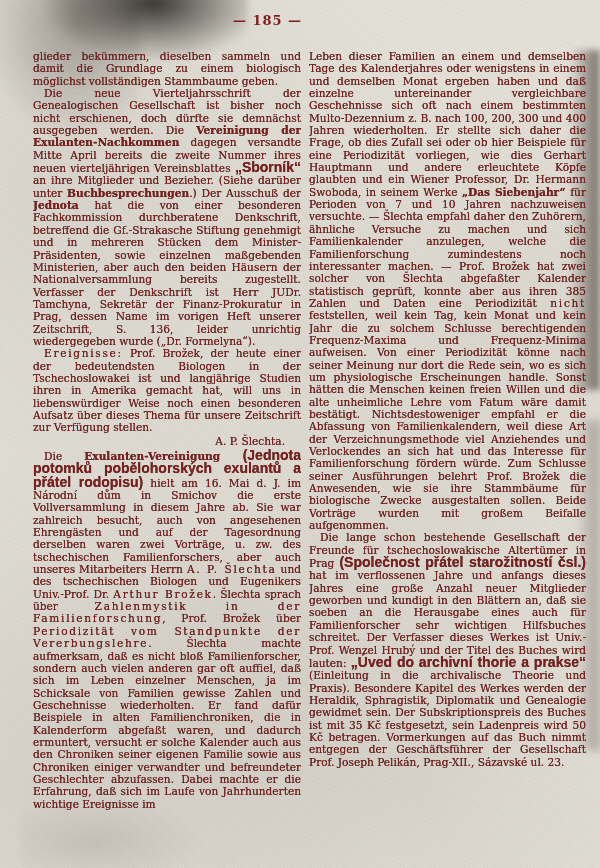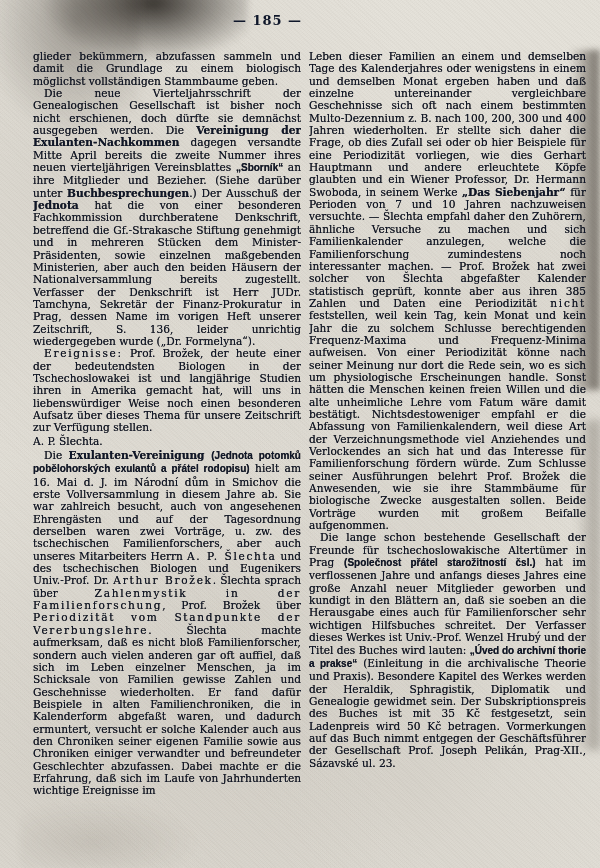--- a/index.html
+++ b/index.html
@@ -1,17 +1,17 @@
 <!DOCTYPE html>
 <html lang="de"><head>
 <meta charset="utf-8">
 <style>
   html,body{margin:0;padding:0;background:#555;}
   .page{position:relative;width:600px;height:868px;background:#e5e2da;overflow:hidden;
-        font-family:"DejaVu Serif", serif;color:#0f172a;}
+        font-family:"DejaVu Serif", serif;color:#7f1d1d;}
   .grain{position:absolute;inset:0;pointer-events:none;
     background-image:
       radial-gradient(circle at 12% 22%, rgba(110,100,88,.10), transparent 42%),
       radial-gradient(circle at 82% 38%, rgba(110,100,88,.09), transparent 40%),
       radial-gradient(circle at 40% 70%, rgba(110,100,88,.08), transparent 45%),
       radial-gradient(circle at 68% 90%, rgba(110,100,88,.10), transparent 38%),
       radial-gradient(circle at 8% 92%, rgba(110,100,88,.12), transparent 35%),
       repeating-linear-gradient(45deg, rgba(60,50,40,.025) 0 1px, transparent 1px 3px),
       repeating-linear-gradient(-37deg, rgba(60,50,40,.02) 0 1px, transparent 1px 2px);}
   .smudge-tl{position:absolute;left:38px;top:-30px;width:210px;height:95px;
@@ -31,40 +31,40 @@
     filter:blur(3px);}
   .pageno{position:absolute;top:13px;left:200px;width:135px;text-align:center;
     font-size:13px;font-weight:bold;letter-spacing:1px;}
   .col{position:absolute;top:50px;height:798px;overflow:hidden;
     font-size:10.6px;line-height:12.35px;text-align:justify;
     text-shadow:0 0 .4px rgba(38,31,22,.85);hyphens:auto;}
   .col-left{left:33px;width:268px;}
   .col-right{left:309px;width:277px;}
   p.para{margin:0;}
   p.indent{text-indent:11px;}
-  p.sig{text-align:left;padding-right:16px;margin:1px 0 2px 0;}
-  .lead{font-family:"Liberation Sans", sans-serif;font-weight:bold;font-size:10px;}
+  p.sig{text-align:right;padding-right:16px;margin:1px 0 2px 0;}
+  .lead{font-family:"Liberation Sans", sans-serif;font-weight:bold;font-size:14px;}
   .b{font-weight:bold;}
   .sp{letter-spacing:1.7px;}
 </style>
 </head>
 <body>
 
 <div class="page">
   <div class="grain"></div>
   <div class="smudge-tl"></div>
   <div class="smudge-tl2"></div>
   <div class="smudge-right"></div>
   <div class="smudge-right2"></div>
   <div class="smudge-bottom"></div>
 
   <div class="pageno">— 185 —</div>
 
   <div class="col col-left" id="col-left">
-      <p class="para"><span>glieder bekümmern, abzufassen sammeln und damit die Grundlage zu einem biologisch möglichst vollständigen Stammbaume geben.</span></p>
+      <p class="para"><span>glieder bekümmern, dieselben sammeln und damit die Grundlage zu einem biologisch möglichst vollständigen Stammbaume geben.</span></p>
       <p class="para indent"><span>Die neue Vierteljahrsschrift der Genealogischen Gesellschaft ist bisher noch nicht erschienen, doch dürfte sie demnächst ausgegeben werden. Die </span><span class="b">Vereinigung der Exulanten-Nachkommen</span><span> dagegen versandte Mitte April bereits die zweite Nummer ihres neuen vierteljährigen Vereinsblattes </span><span class="lead">„Sborník“</span><span> an ihre Mitglieder und Bezieher. (Siehe darüber unter </span><span class="b">Buchbesprechungen</span><span>.) Der Ausschuß der </span><span class="b">Jednota</span><span> hat die von einer besonderen Fachkommission durchberatene Denkschrift, betreffend die Gf.-Strakasche Stiftung genehmigt und in mehreren Stücken dem Minister-Präsidenten, sowie einzelnen maßgebenden Ministerien, aber auch den beiden Häusern der Nationalversammlung bereits zugestellt. Verfasser der Denkschrift ist Herr JUDr. Tamchyna, Sekretär der Finanz-Prokuratur in Prag, dessen Name im vorigen Heft unserer Zeitschrift, S. 136, leider unrichtig wiedergegeben wurde („Dr. Formelyna“).</span></p>
       <p class="para indent"><span class="sp">Ereignisse:</span><span> Prof. Brožek, der heute einer der bedeutendsten Biologen in der Tschechoslowakei ist und langjährige Studien ihren in Amerika gemacht hat, will uns in liebenswürdiger Weise noch einen besonderen Aufsatz über dieses Thema für unsere Zeitschrift zur Verfügung stellen.</span></p>
       <p class="para sig"><span>A. P. Šlechta.</span></p>
       <p class="para indent"><span>Die </span><span class="b">Exulanten-Vereinigung </span><span class="lead">(Jednota potomků pobělohorských exulantů a přátel rodopisu)</span><span> hielt am 16. Mai d. J. im Národní dům in Smichov die erste Vollversammlung in diesem Jahre ab. Sie war zahlreich besucht, auch von angesehenen Ehrengästen und auf der Tagesordnung derselben waren zwei Vorträge, u. zw. des tschechischen Familienforschers, aber auch unseres Mitarbeiters Herrn </span><span class="sp">A. P. Šlechta</span><span> und des tschechischen Biologen und Eugenikers Univ.-Prof. Dr. </span><span class="sp">Arthur Brožek</span><span>. Šlechta sprach über </span><span class="sp">Zahlenmystik in der Familienforschung</span><span>, Prof. Brožek über </span><span class="sp">Periodizität vom Standpunkte der Vererbungslehre</span><span>. Šlechta machte aufmerksam, daß es nicht bloß Familienforscher, sondern auch vielen anderen gar oft auffiel, daß sich im Leben einzelner Menschen, ja im Schicksale von Familien gewisse Zahlen und Geschehnisse wiederholten. Er fand dafür Beispiele in alten Familienchroniken, die in Kalenderform abgefaßt waren, und dadurch ermuntert, versucht er solche Kalender auch aus den Chroniken seiner eigenen Familie sowie aus Chroniken einiger verwandter und befreundeter Geschlechter abzufassen. Dabei machte er die Erfahrung, daß sich im Laufe von Jahrhunderten wichtige Ereignisse im</span></p>
     </div>
   <div class="col col-right" id="col-right">
       <p class="para"><span>Leben dieser Familien an einem und demselben Tage des Kalenderjahres oder wenigstens in einem und demselben Monat ergeben haben und daß einzelne untereinander vergleichbare Geschehnisse sich oft nach einem bestimmten Multo-Dezennium z. B. nach 100, 200, 300 und 400 Jahren wiederholten. Er stellte sich daher die Frage, ob dies Zufall sei oder ob hier Beispiele für eine Periodizität vorliegen, wie dies Gerhart Hauptmann und andere erleuchtete Köpfe glaubten und ein Wiener Professor, Dr. Hermann Swoboda, in seinem Werke </span><span class="b">„Das Siebenjahr“</span><span> für Perioden von 7 und 10 Jahren nachzuweisen versuchte. — Šlechta empfahl daher den Zuhörern, ähnliche Versuche zu machen und sich Familienkalender anzulegen, welche die Familienforschung zumindestens noch interessanter machen. — Prof. Brožek hat zwei solcher von Šlechta abgefaßter Kalender statistisch geprüft, konnte aber aus ihren 385 Zahlen und Daten eine Periodizität </span><span class="sp">nicht</span><span> feststellen, weil kein Tag, kein Monat und kein Jahr die zu solchem Schlusse berechtigenden Frequenz-Maxima und Frequenz-Minima aufweisen. Von einer Periodizität könne nach seiner Meinung nur dort die Rede sein, wo es sich um physiologische Erscheinungen handle. Sonst hätten die Menschen keinen freien Willen und die alte unheimliche Lehre vom Fatum wäre damit bestätigt. Nichtsdestoweniger empfahl er die Abfassung von Familienkalendern, weil diese Art der Verzeichnungsmethode viel Anziehendes und Verlockendes an sich hat und das Interesse für Familienforschung fördern würde. Zum Schlusse seiner Ausführungen belehrt Prof. Brožek die Anwesenden, wie sie ihre Stammbäume für biologische Zwecke ausgestalten sollen. Beide Vorträge wurden mit großem Beifalle aufgenommen.</span></p>
       <p class="para indent"><span>Die lange schon bestehende Gesellschaft der Freunde für tschechoslowakische Altertümer in Prag </span><span class="lead">(Společnost přátel starožitností čsl.)</span><span> hat im verflossenen Jahre und anfangs dieses Jahres eine große Anzahl neuer Mitglieder geworben und kundigt in den Blättern an, daß sie soeben an die Herausgabe eines auch für Familienforscher sehr wichtigen Hilfsbuches schreitet. Der Verfasser dieses Werkes ist Univ.-Prof. Wenzel Hrubý und der Titel des Buches wird lauten: </span><span class="lead">„Úved do archivní thorie a prakse“</span><span> (Einleitung in die archivalische Theorie und Praxis). Besondere Kapitel des Werkes werden der Heraldik, Sphragistik, Diplomatik und Genealogie gewidmet sein. Der Subskriptionspreis des Buches ist mit 35 Kč festgesetzt, sein Ladenpreis wird 50 Kč betragen. Vormerkungen auf das Buch nimmt entgegen der Geschäftsführer der Gesellschaft Prof. Joseph Pelikán, Prag-XII., Sázavské ul. 23.</span></p>
     </div>
 </div>

